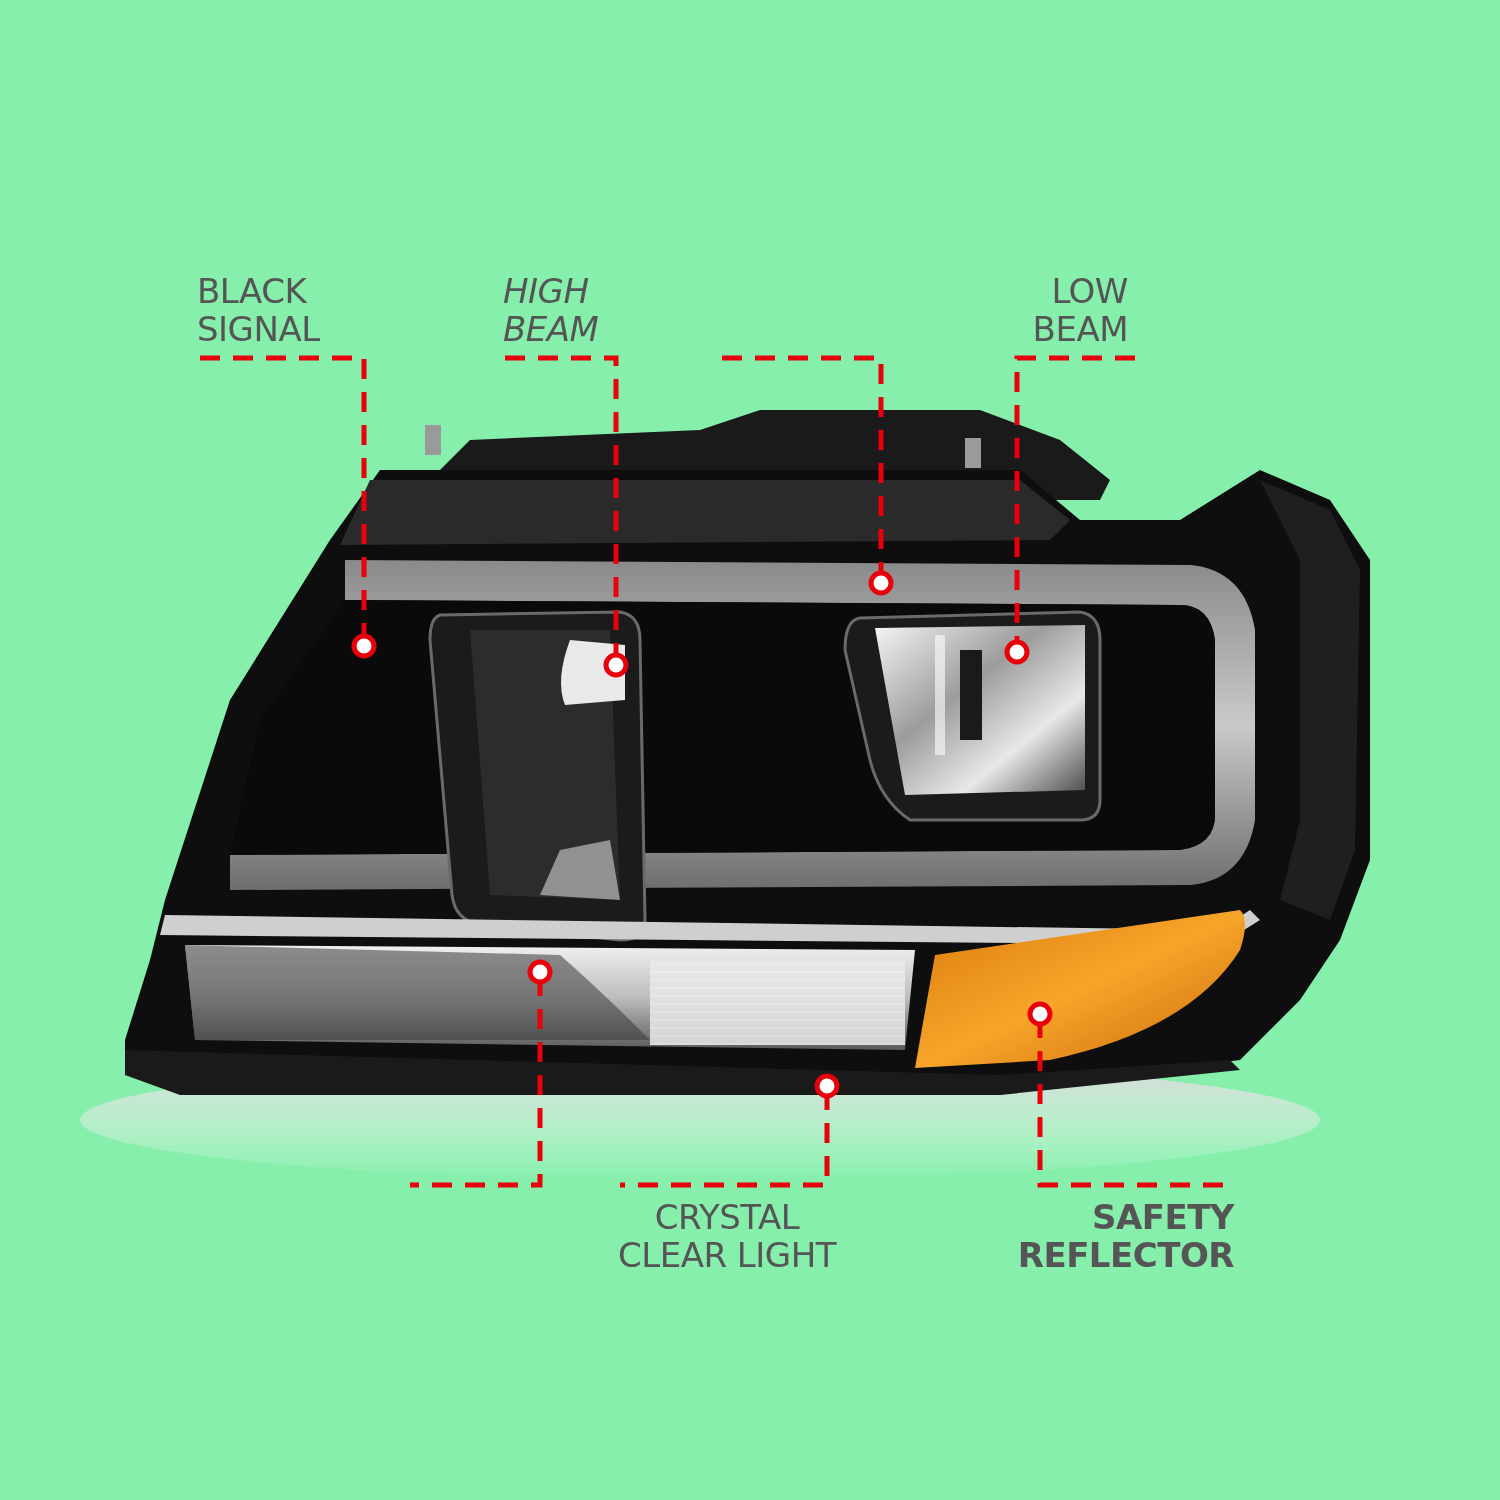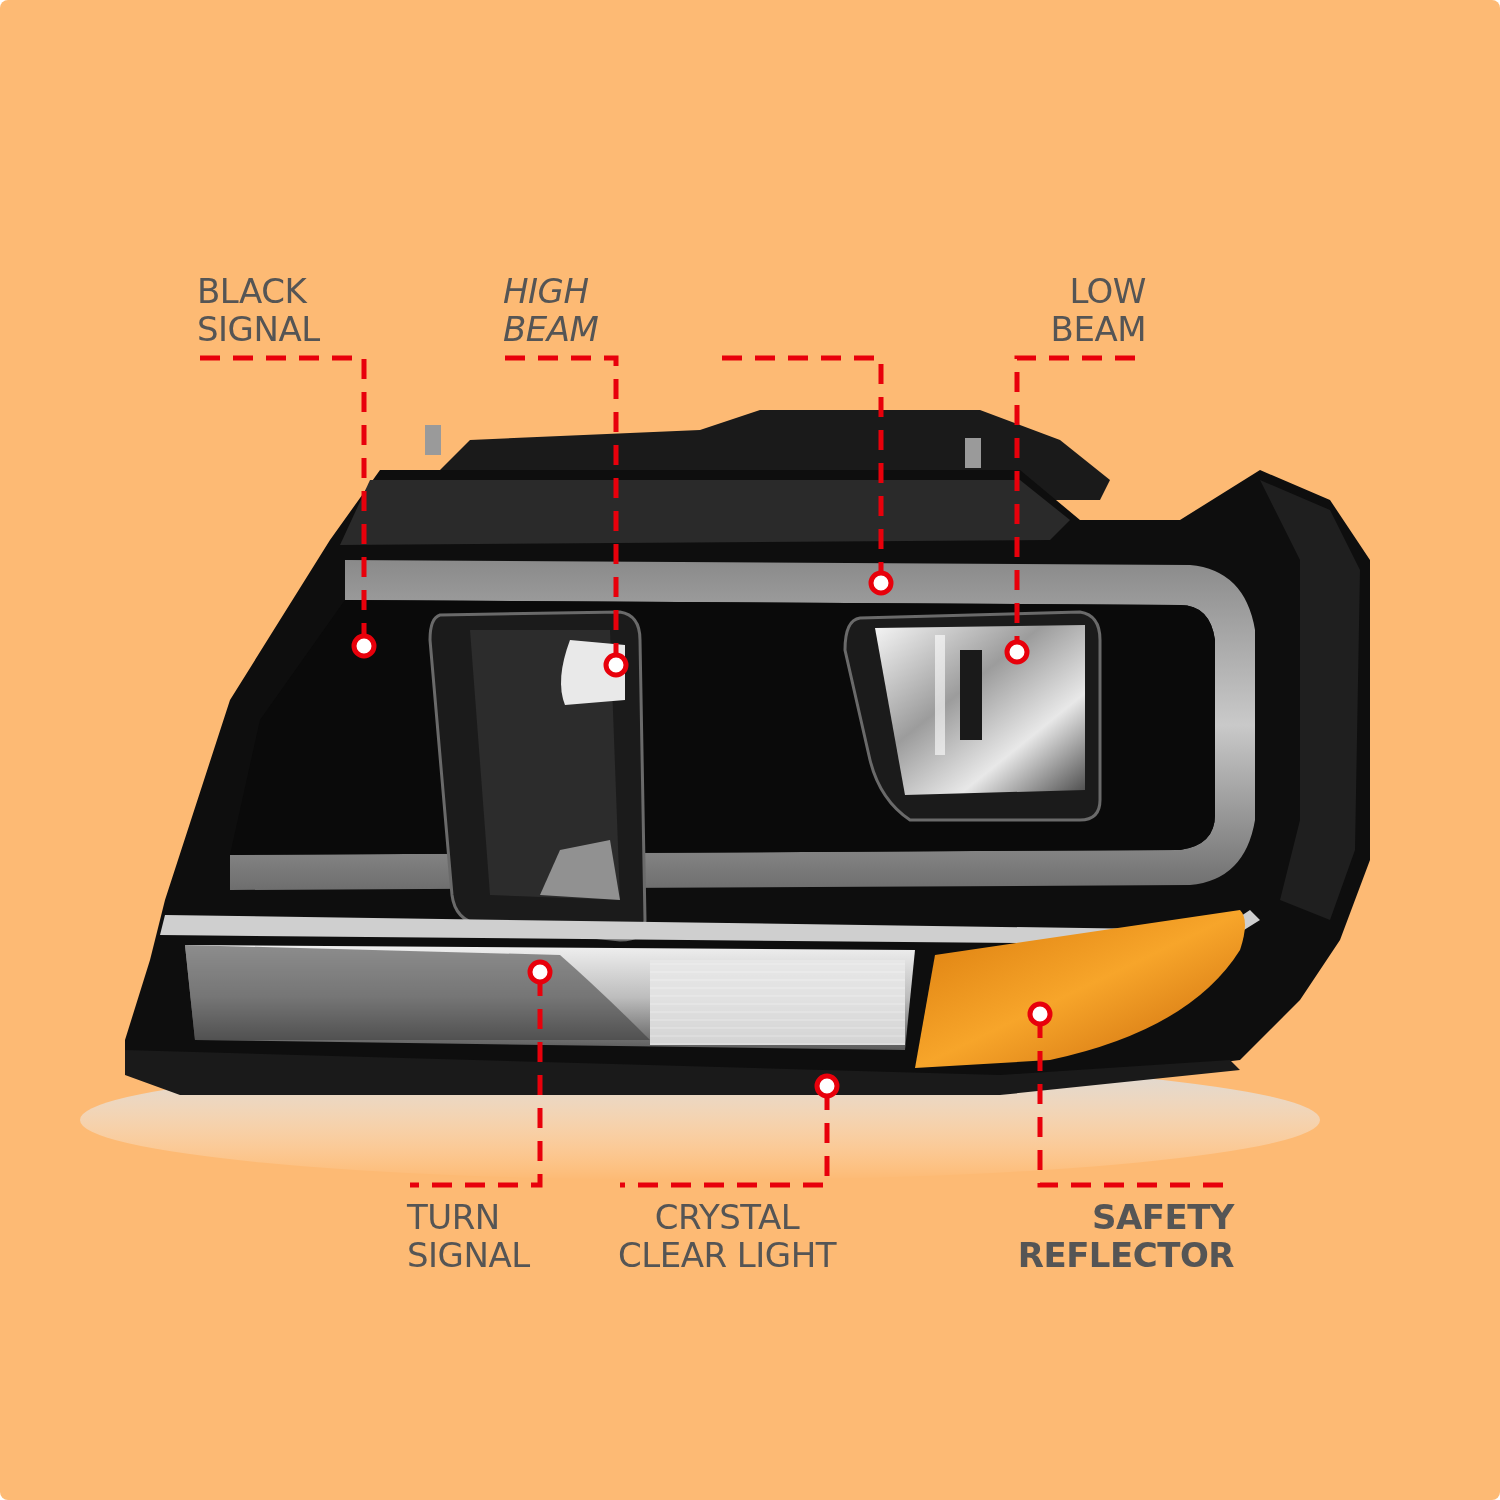--- a/index.html
+++ b/index.html
@@ -1,16 +1,16 @@
 <!DOCTYPE html>
 <html><head>
 <meta charset="utf-8">
 <style>
   html, body { margin: 0; padding: 0; background: #ffffff; }
-  .canvas { position: relative; width: 1500px; height: 1500px; background: #fdba74; overflow: hidden; border-radius: 8px; }
+  .canvas { position: relative; width: 1500px; height: 1500px; background: #86efac; overflow: hidden; }
   .art { position: absolute; left: 0; top: 0; width: 1500px; height: 1500px; }
   .label {
     position: absolute;
     font-family: "DejaVu Sans", sans-serif;
     font-size: 34px;
     line-height: 38px;
     color: #555555;
     letter-spacing: -0.5px;
     font-weight: normal;
     white-space: nowrap;
@@ -122,29 +122,25 @@
   </svg>
 
   <div class="label" style="left:197px; top:272px;">
     <span>BLACK</span>
     <span>SIGNAL</span>
   </div>
   <div class="label" style="left:503px; top:272px;font-style:italic;">
     <span>HIGH</span>
     <span>BEAM</span>
   </div>
-  <div class="label right" style="right:354px; top:272px;">
+  <div class="label right" style="right:372px; top:272px;">
     <span>LOW</span>
     <span>BEAM</span>
   </div>
 
-  <div class="label" style="left:407px; top:1198px;">
-    <span>TURN</span>
-    <span>SIGNAL</span>
-  </div>
   <div class="label" style="left:618px; top:1198px;text-align:center;">
     <span>CRYSTAL</span>
     <span>CLEAR LIGHT</span>
   </div>
   <div class="label right" style="right:266px; top:1198px;font-weight:bold;">
     <span>SAFETY</span>
     <span>REFLECTOR</span>
   </div>
 
 </div>

